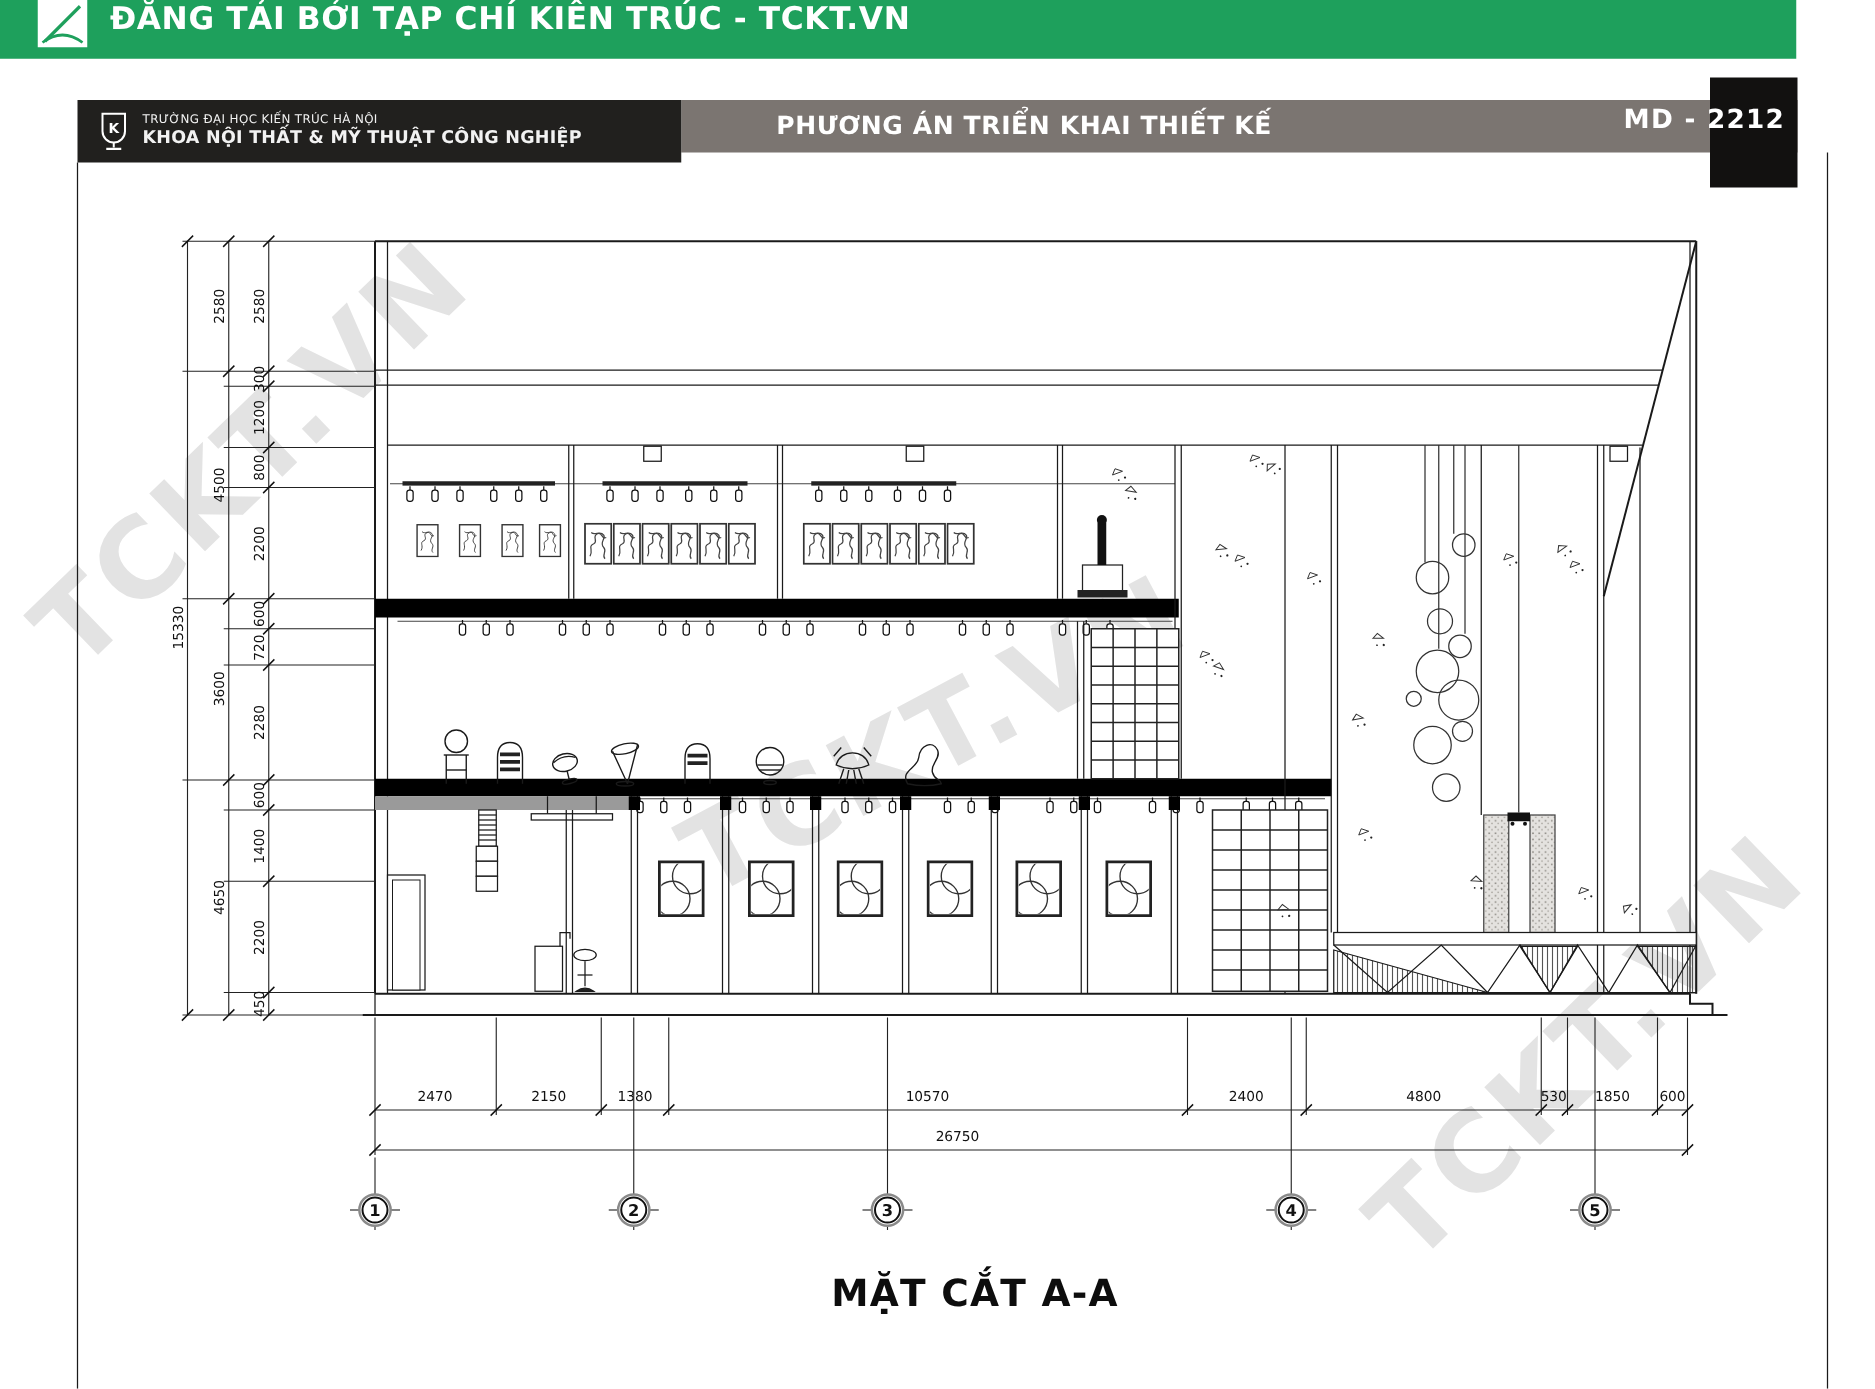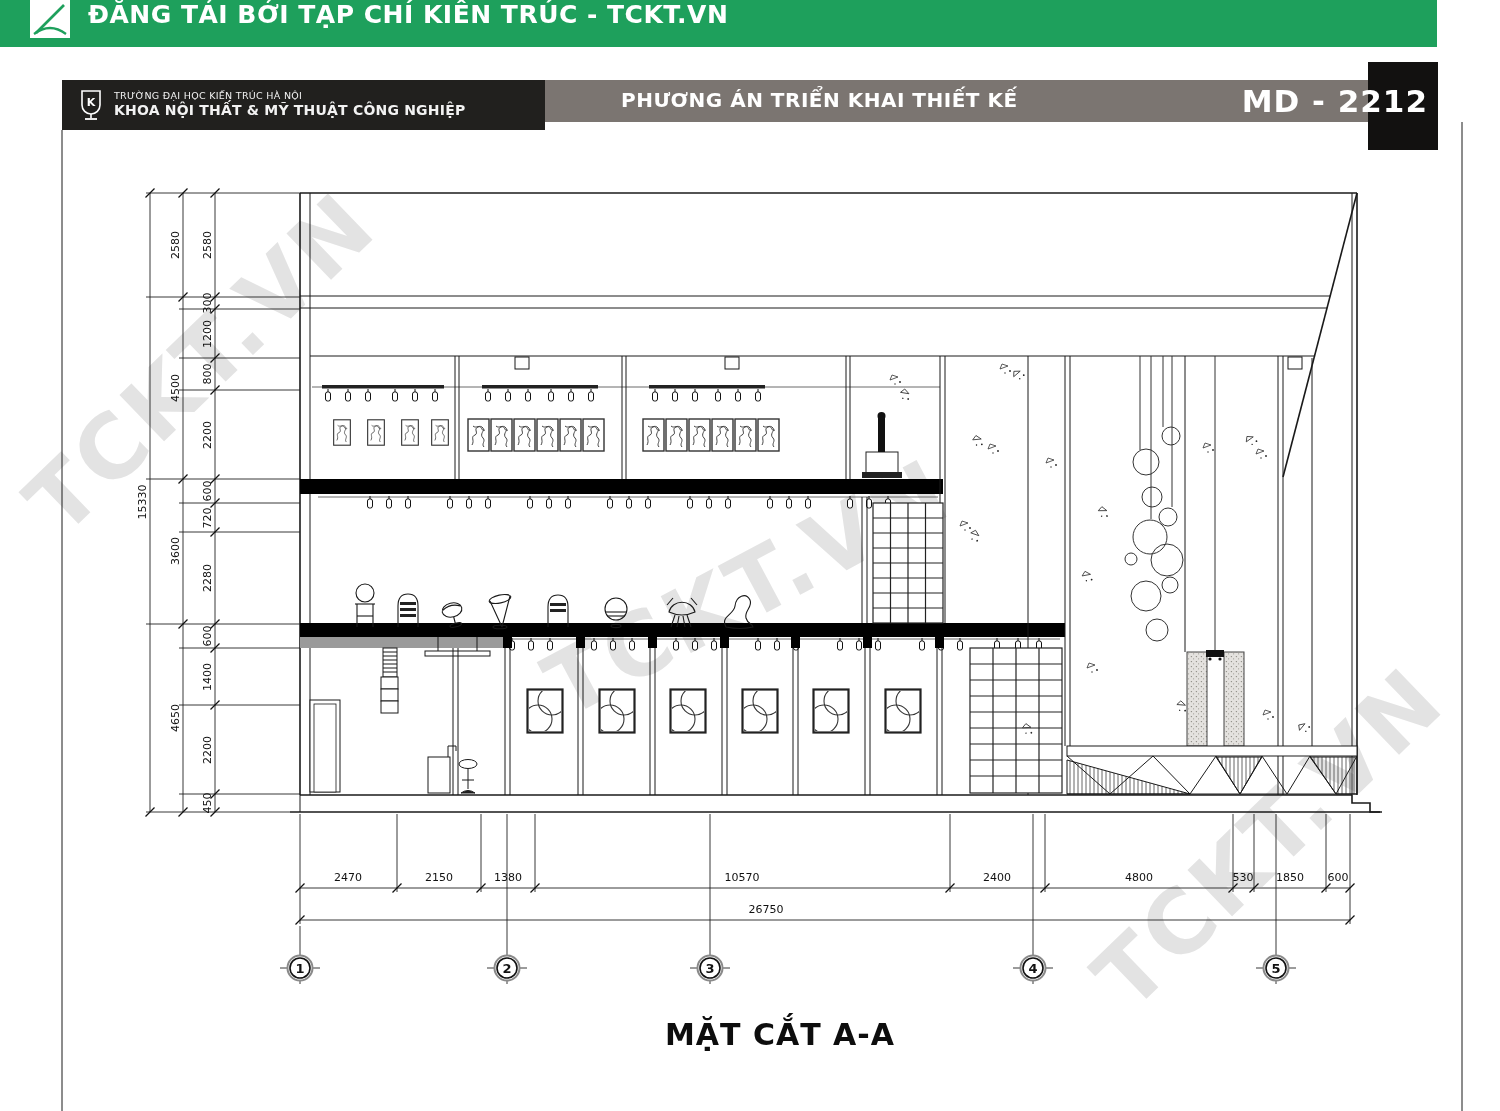--- a/index.html
+++ b/index.html
@@ -18,21 +18,21 @@
   .tblock{position:absolute;left:62px;top:80px;width:483px;height:50px;background:var(--dark_box);
           display:flex;align-items:center;z-index:5;}
   .tblock-logo{margin-left:16px;width:26px;height:32px;flex:0 0 auto;}
   .tblock-txt{margin-left:10px;color:#f2f2f2;line-height:1.25;}
   .tblock-txt .l1{font-size:9.5px;letter-spacing:.3px;}
   .tblock-txt .l2{font-size:14px;font-weight:bold;letter-spacing:.2px;}
   .graybar{position:absolute;left:545px;top:80px;width:893px;height:42px;background:var(--titlebar_gray);z-index:4;}
   .subtitle{position:absolute;left:578px;top:88px;color:#fff;font-weight:bold;font-size:20px;
             letter-spacing:.5px;z-index:6;white-space:nowrap;margin-left:43px;}
   .codebox{position:absolute;left:1368px;top:62px;width:70px;height:88px;background:var(--code_black);z-index:5;}
-  .codetext{position:absolute;top:83px;right:72px;color:#fff;font-weight:bold;font-size:31px;
+  .codetext{position:absolute;top:83px;right:72px;color:#fff;font-weight:bold;font-size:21px;
             letter-spacing:1px;z-index:6;white-space:nowrap;}
   svg text.dim{font-family:"DejaVu Sans","Liberation Sans",sans-serif;font-size:11px;fill:#111;}
   svg text.bub{font-family:"DejaVu Sans","Liberation Sans",sans-serif;font-size:13px;font-weight:bold;fill:#111;}
   svg text.cap{font-family:"DejaVu Sans","Liberation Sans",sans-serif;font-size:30px;font-weight:800;fill:#0d0d0d;letter-spacing:1px;}
   svg text.wm{font-family:"DejaVu Sans","Liberation Sans",sans-serif;font-size:88px;font-weight:bold;fill:#e3e3e3;letter-spacing:4px;}
   .ln{stroke:#1a1a1a;stroke-width:1;fill:none;}
   .ln2{stroke:#1a1a1a;stroke-width:1.6;fill:none;}
   .thin{stroke:#444;stroke-width:.8;fill:none;}
   .dimln{stroke:#222;stroke-width:.9;fill:none;}
 </style>

